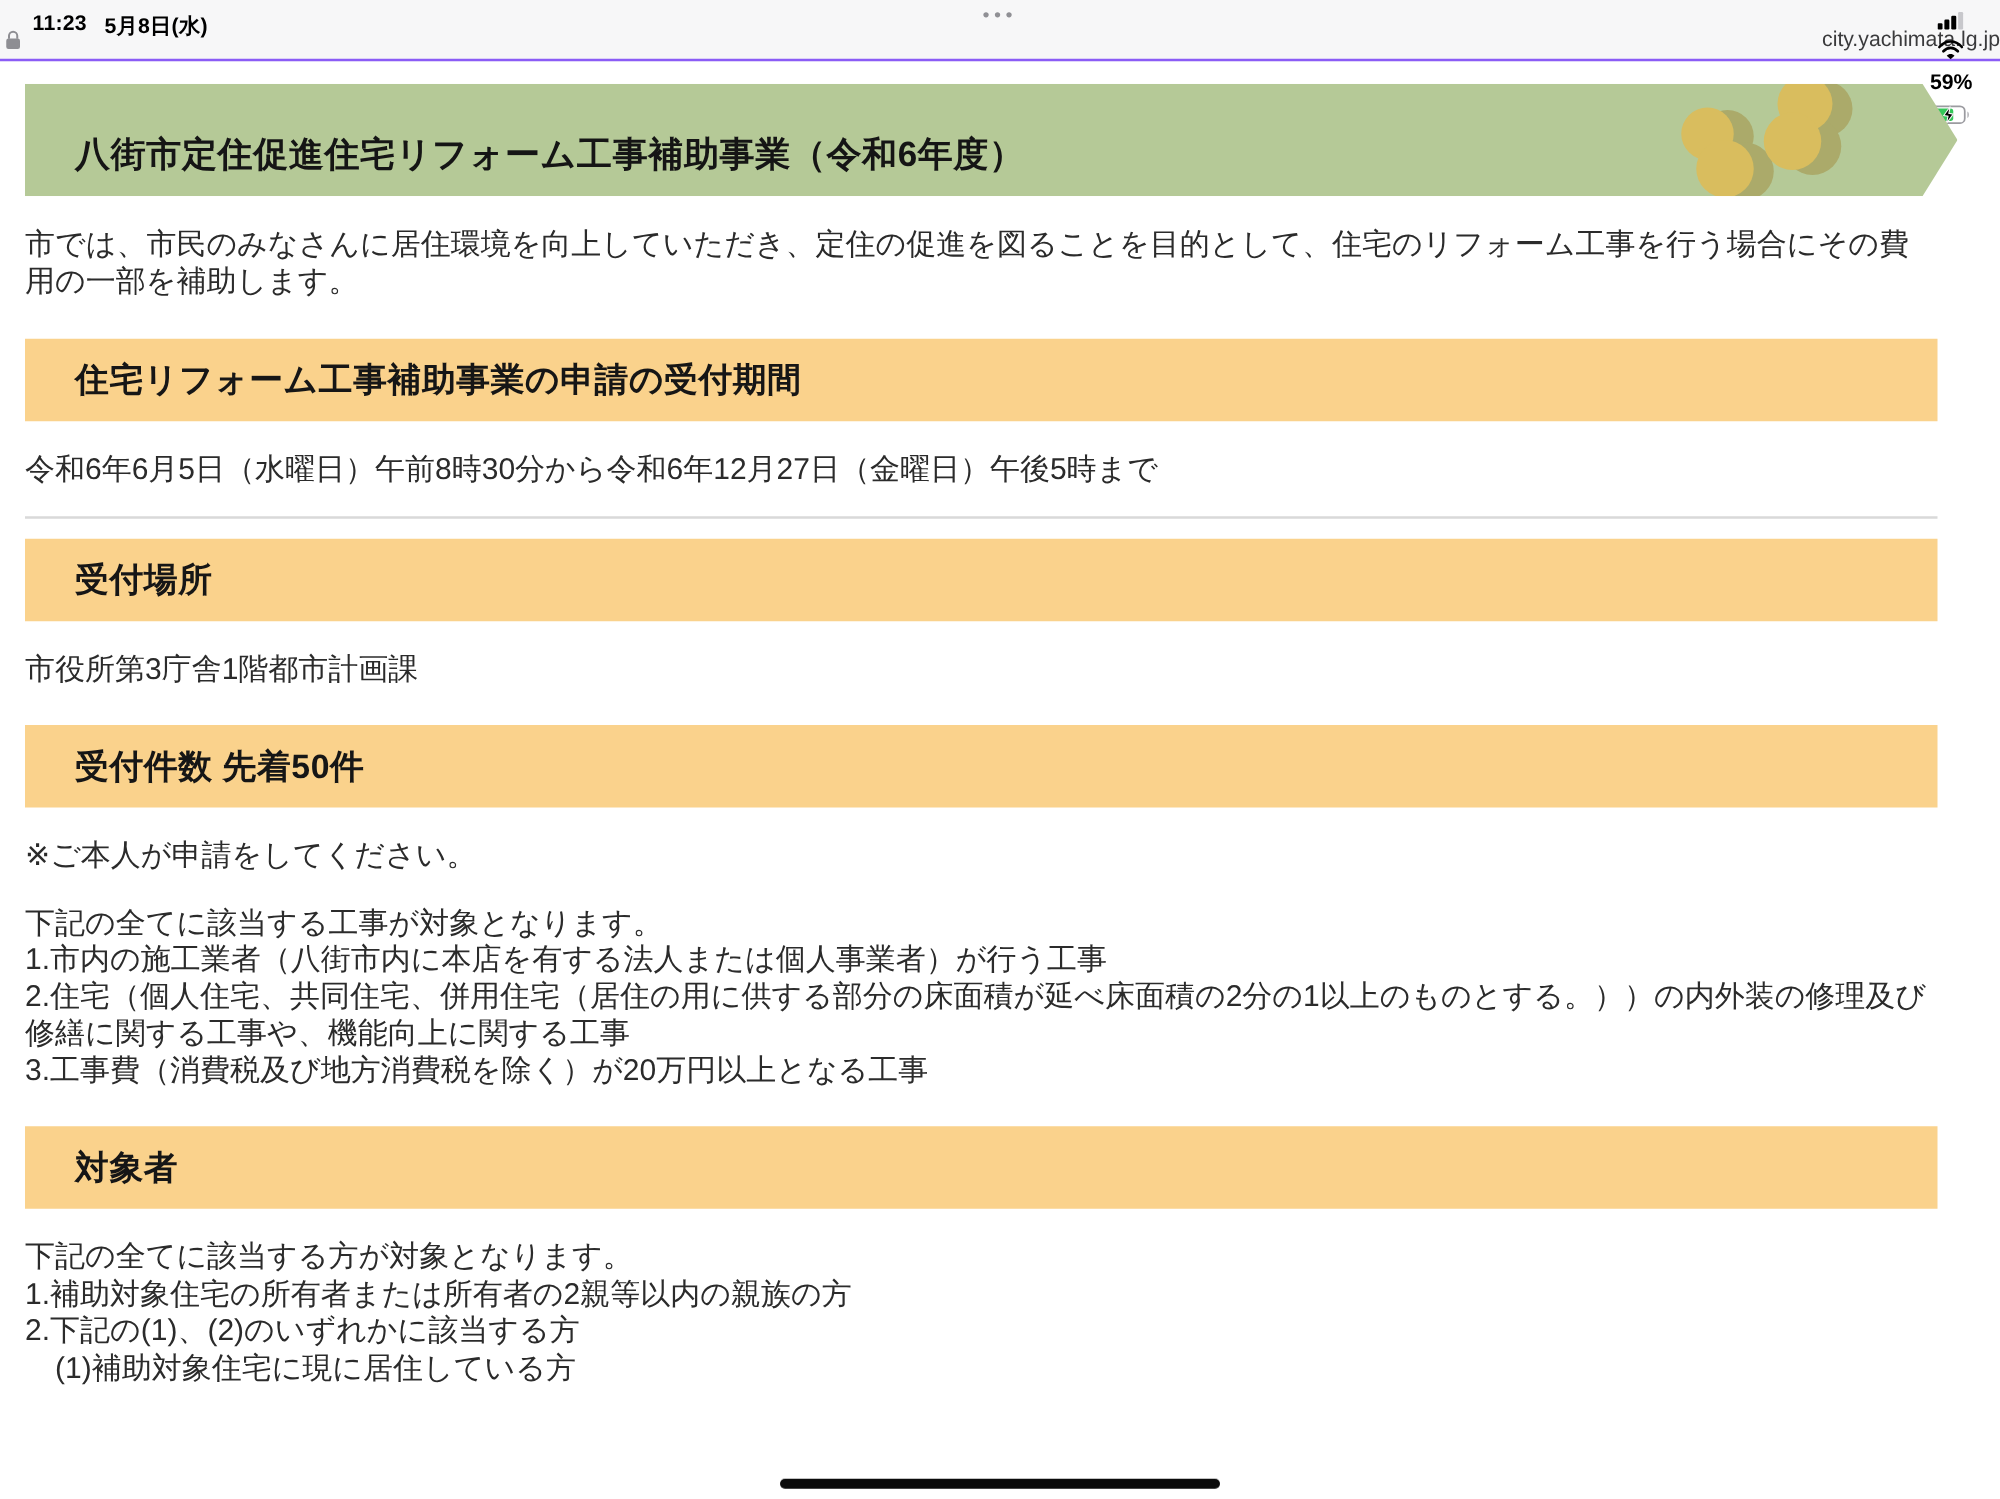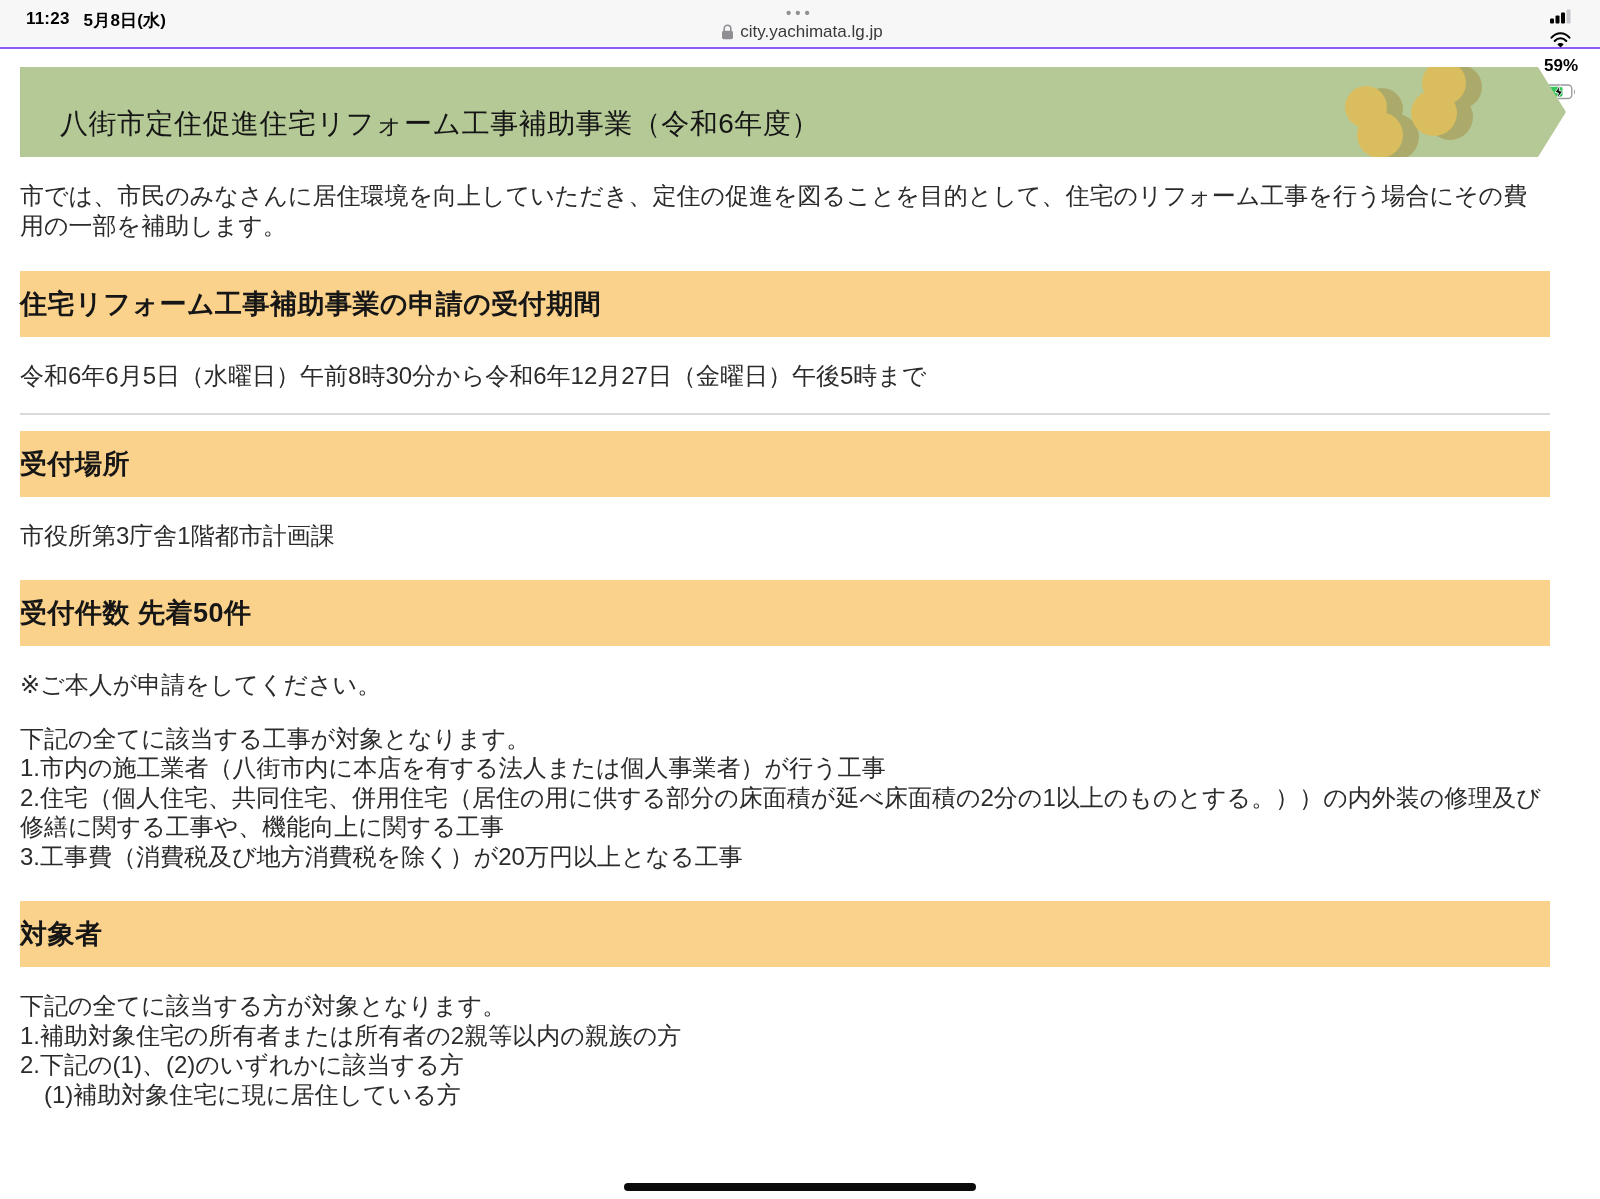--- a/index.html
+++ b/index.html
@@ -17,46 +17,46 @@
   .sb-left{
     position:absolute;left:26px;top:9px;display:flex;gap:14px;
     font-size:17px;font-weight:700;color:#000;letter-spacing:.2px;
   }
   .sb-dots{
     position:absolute;top:4px;left:0;right:0;text-align:center;
     color:#909095;font-size:15px;letter-spacing:4px;font-weight:700;
   }
   .sb-url{
     position:absolute;top:22px;left:4px;right:0;
-    display:flex;justify-content:center;align-items:center;gap:6px;
+    display:flex;justify-content:space-between;align-items:center;gap:6px;
     font-size:17px;color:#3a3a3c;
   }
   .sb-right{
     position:absolute;right:22px;top:9px;display:flex;align-items:center;gap:8px;
     font-size:17px;font-weight:600;color:#000;flex-direction:column;
   }
   .icon{display:inline-block;line-height:0;}
   
   .main{margin:0 50px 0 20px;}
   .banner{
     position:relative;margin-top:18px;height:90px;width:calc(100% + 16px);
     background:#b5c997;
     clip-path:polygon(0 0,calc(100% - 28px) 0,100% 50%,calc(100% - 28px) 100%,0 100%);
     display:flex;align-items:center;
   }
   .banner-title{
-    padding-left:40px;font-size:28px;font-weight:400;color:#151515;letter-spacing:.5px;margin-top:24px;
+    padding-left:40px;font-size:28px;font-weight:700;color:#151515;letter-spacing:.5px;margin-top:24px;
   }
   .peanuts{position:absolute;right:70px;top:0;height:90px;}
   .intro{
     margin-top:24px;font-size:24px;line-height:30px;color:#2b2b2b;
   }
   .sec-heading{
     margin-top:30px;height:66px;background:#fad28c;
-    display:flex;align-items:center;
+    display:flex;align-items:center;padding-left:40px;
     font-size:27px;font-weight:700;color:#161616;letter-spacing:.5px;
   }
   .divider{
     border:none;border-top:2px solid #d9d9d9;margin:22px 0 0 0;
   }
   .divider:not([hidden]) + .sec-heading{margin-top:16px;}
   .sec-body{margin-top:24px;font-size:24px;line-height:29.5px;color:#2b2b2b;}
   .body-line{white-space:pre-wrap;}
   
   .home-indicator{

